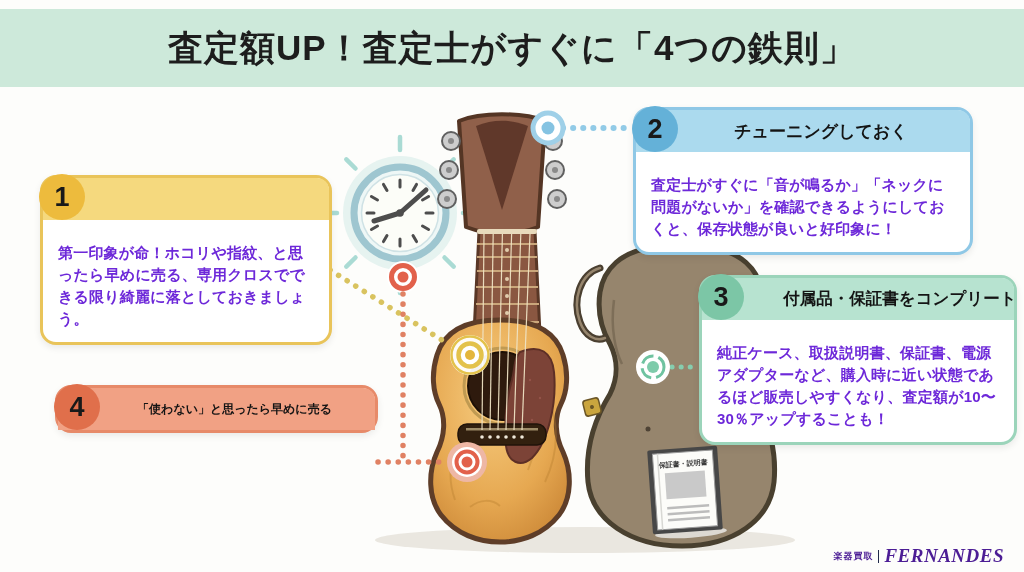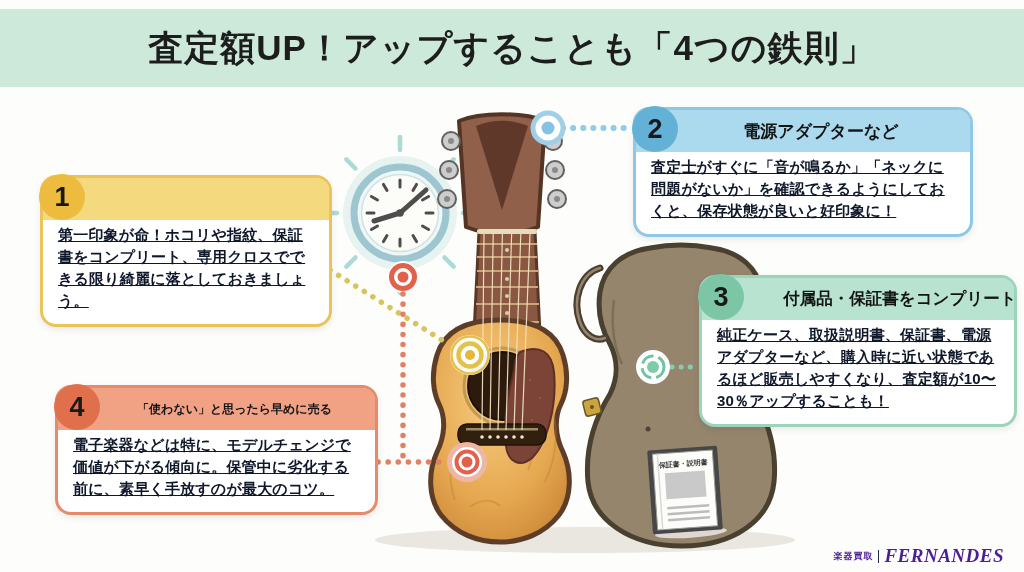--- a/index.html
+++ b/index.html
@@ -26,22 +26,22 @@
     display:flex;align-items:center;justify-content:center;
     padding-left:44px;padding-right:8px;
   }
   .tip .num{
     position:absolute;top:-4px;left:-4px;width:46px;height:46px;border-radius:50%;
     display:flex;align-items:center;justify-content:center;
     font-size:27px;font-weight:800;color:#191919;
   }
   .tip .ttl{font-weight:800;color:#141414;white-space:nowrap;}
   .tip .body{
-    padding:4px 15px 12px;font-size:15px;font-weight:700;
-    line-height:1.47;color:#0f172a;letter-spacing:0.2px;text-decoration:underline;
+    padding:22px 15px 12px;font-size:15px;font-weight:700;
+    line-height:1.47;color:#6d28d9;letter-spacing:0.2px;
   }
   .tip1{left:40px;top:175px;width:286px;border:3px solid #e9c45a;}
   .tip1 .band{background:#f5d97e;}
   .tip1 .num{background:#edbb3d;}
   .tip1 .ttl{font-size:15.5px;}
   .tip2{left:633px;top:107px;width:334px;border:3px solid #8fc8e6;}
   .tip2 .band{background:#abdaee;}
   .tip2 .num{background:#64b1d8;}
   .tip2 .ttl{font-size:17px;}
   .tip3{left:699px;top:275px;width:312px;border:3px solid #9bd4ba;}
@@ -263,51 +263,50 @@
     <circle cx="467" cy="462" r="5.5" fill="#e2614b"></circle>
   </g>
   <g>
     <circle cx="653" cy="367" r="17" fill="#ffffff"></circle>
     <circle cx="653" cy="367" r="11" fill="none" stroke="#6fc3a0" stroke-width="3" stroke-dasharray="14 5"></circle>
     <circle cx="653" cy="367" r="6" fill="#7ecbaa"></circle>
   </g>
 </svg>
 
 <div class="banner">
-  <div class="title">査定額UP！アップすることも「4つの鉄則」</div>
+  <div class="title">査定額UP！査定士がすぐに「4つの鉄則」</div>
 </div>
 
 <div class="tip tip1">
   <div class="band">
     <div class="num">1</div>
   </div>
-  <div class="body">第一印象が命！ホコリや指紋、保証書をコンプリート、専用クロスでできる限り綺麗に落としておきましょう。</div>
+  <div class="body">第一印象が命！ホコリや指紋、と思ったら早めに売る、専用クロスでできる限り綺麗に落としておきましょう。</div>
 </div>
 
 <div class="tip tip2">
   <div class="band">
     <div class="num">2</div>
-    <div class="ttl">電源アダプターなど</div>
+    <div class="ttl">チューニングしておく</div>
   </div>
   <div class="body">査定士がすぐに「音が鳴るか」「ネックに問題がないか」を確認できるようにしておくと、保存状態が良いと好印象に！</div>
 </div>
 
 <div class="tip tip3">
   <div class="band">
     <div class="num">3</div>
     <div class="ttl">付属品・保証書をコンプリート</div>
   </div>
   <div class="body">純正ケース、取扱説明書、保証書、電源アダプターなど、購入時に近い状態であるほど販売しやすくなり、査定額が10〜30％アップすることも！</div>
 </div>
 
 <div class="tip tip4">
   <div class="band">
     <div class="num">4</div>
     <div class="ttl">「使わない」と思ったら早めに売る</div>
   </div>
-  <div class="body">電子楽器などは特に、モデルチェンジで価値が下がる傾向に。保管中に劣化する前に、素早く手放すのが最大のコツ。</div>
 </div>
 
 <div class="brand">
   <span class="jp">楽器買取</span>
   <span class="bar"></span>
   <span class="en">FERNANDES</span>
 </div>
 
 </body></html>

